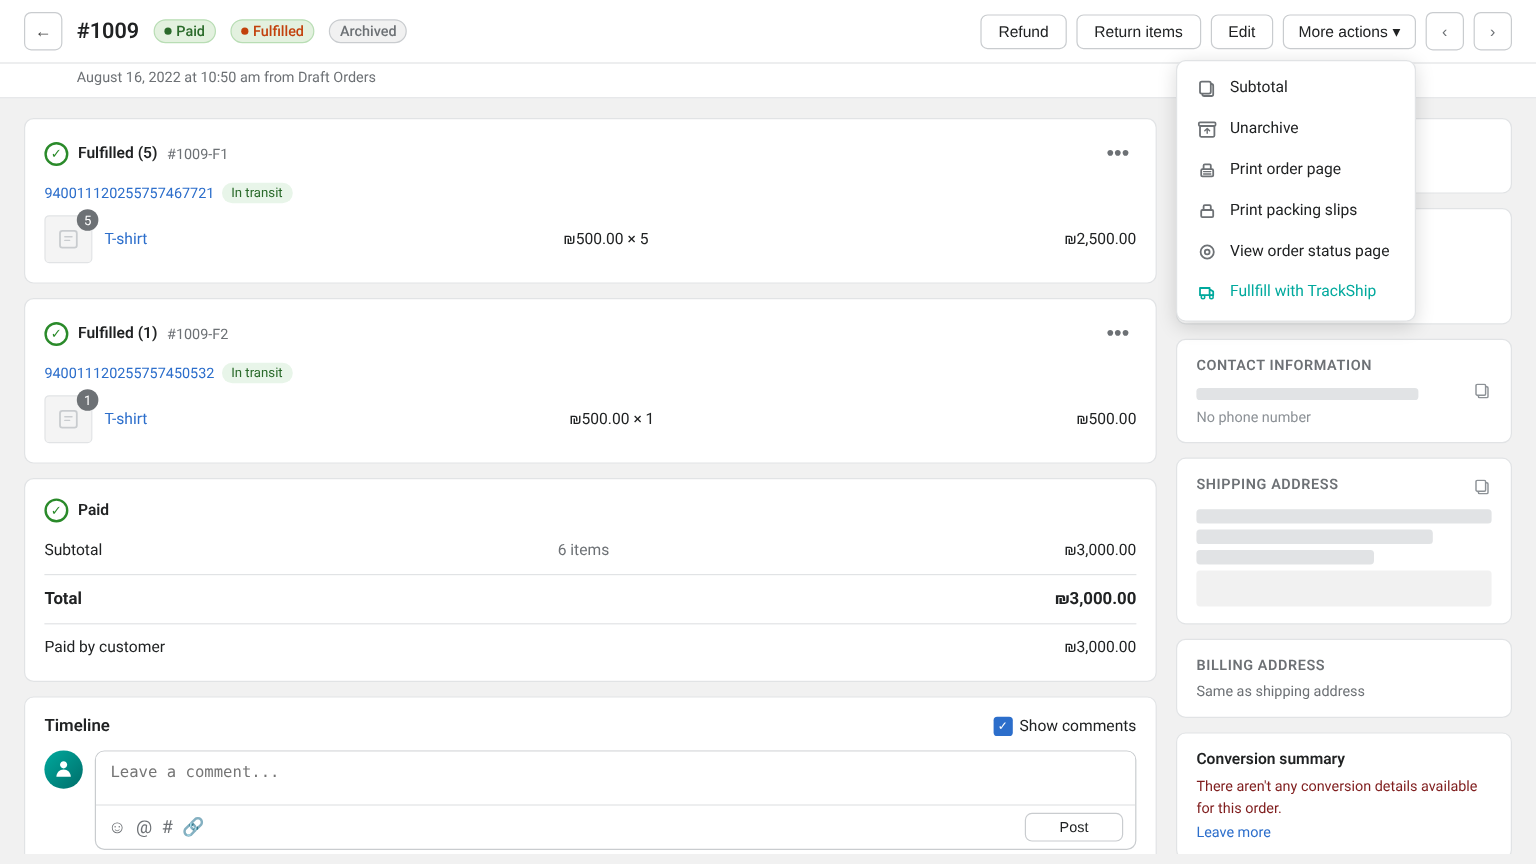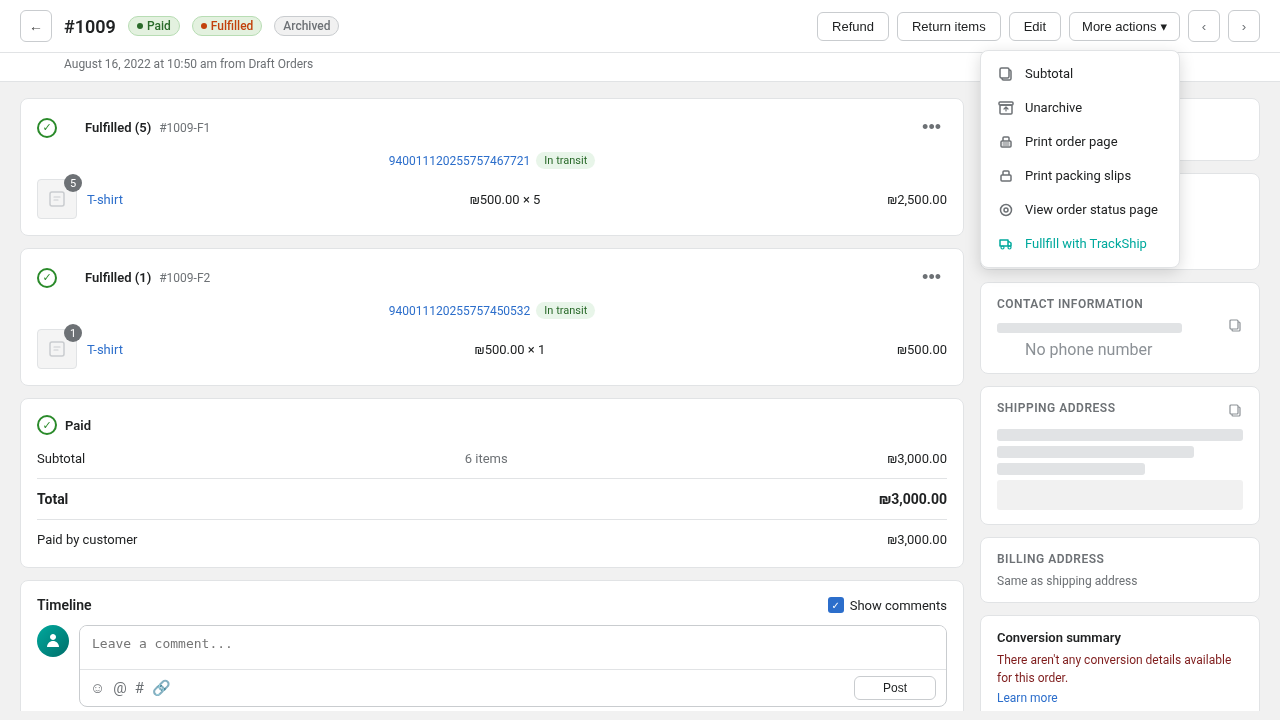--- a/index.html
+++ b/index.html
@@ -152,21 +152,20 @@
       margin-bottom: 12px;
     }
     .card-title-row {
       display: flex;
       align-items: center;
       gap: 8px;
     }
     .fulfillment-title {
       font-weight: 600;
       font-size: 13px;
-      margin-left: 20px;
     }
     .fulfillment-id {
       color: #6d7175;
       font-size: 12px;
     }
     .check-icon {
       width: 20px; height: 20px;
       border-radius: 50%;
       border: 2px solid #2a8a2a;
       display: flex; align-items: center; justify-content: center;
@@ -185,21 +184,20 @@
       padding: 2px 8px;
       border-radius: 10px;
       font-size: 11px;
       margin-left: 6px;
     }
     .tracking-row {
       display: flex;
       align-items: center;
       margin-bottom: 10px;
       font-size: 12px;
-      justify-content: center;
     }
     .product-row {
       display: flex;
       align-items: center;
       justify-content: space-between;
     }
     .product-left {
       display: flex;
       align-items: center;
       gap: 10px;
@@ -351,21 +349,21 @@
       align-items: center;
       margin-bottom: 4px;
     }
     .copy-btn {
       background: none;
       border: none;
       cursor: pointer;
       color: #8c9196;
       font-size: 14px;
     }
-    .no-phone { font-size: 16px; color: #8c9196; margin-left: 28px; }
+    .no-phone { font-size: 12px; color: #8c9196; }
     .address-blur {
       height: 12px;
       background: #e1e3e5;
       border-radius: 3px;
       margin-bottom: 5px;
     }
     .address-blur.short { width: 60%; }
     .address-blur.medium { width: 80%; }
     .same-address { font-size: 12px; color: #6d7175; }
     .conversion-subtitle { font-size: 13px; font-weight: 600; color: #202223; margin-bottom: 6px; }
@@ -694,18 +692,18 @@
       <div class="billing-card">
         <div class="section-title">Billing Address</div>
         <div class="same-address">Same as shipping address</div>
       </div>
 
       <div class="conversion-card">
         <div class="conversion-subtitle">Conversion summary</div>
         <div class="conversion-text">
           <span>There aren't any conversion details available for this order.</span>
         </div>
-        <a class="learn-more" style="margin-top:4px;display:inline-block;">Learn more</a>
+        <a class="learn-more" style="margin-top:4px;display:inline-block;">Leave more</a>
       </div>
 
     </div>
   </div>
 </div>
 
 </body></html>

